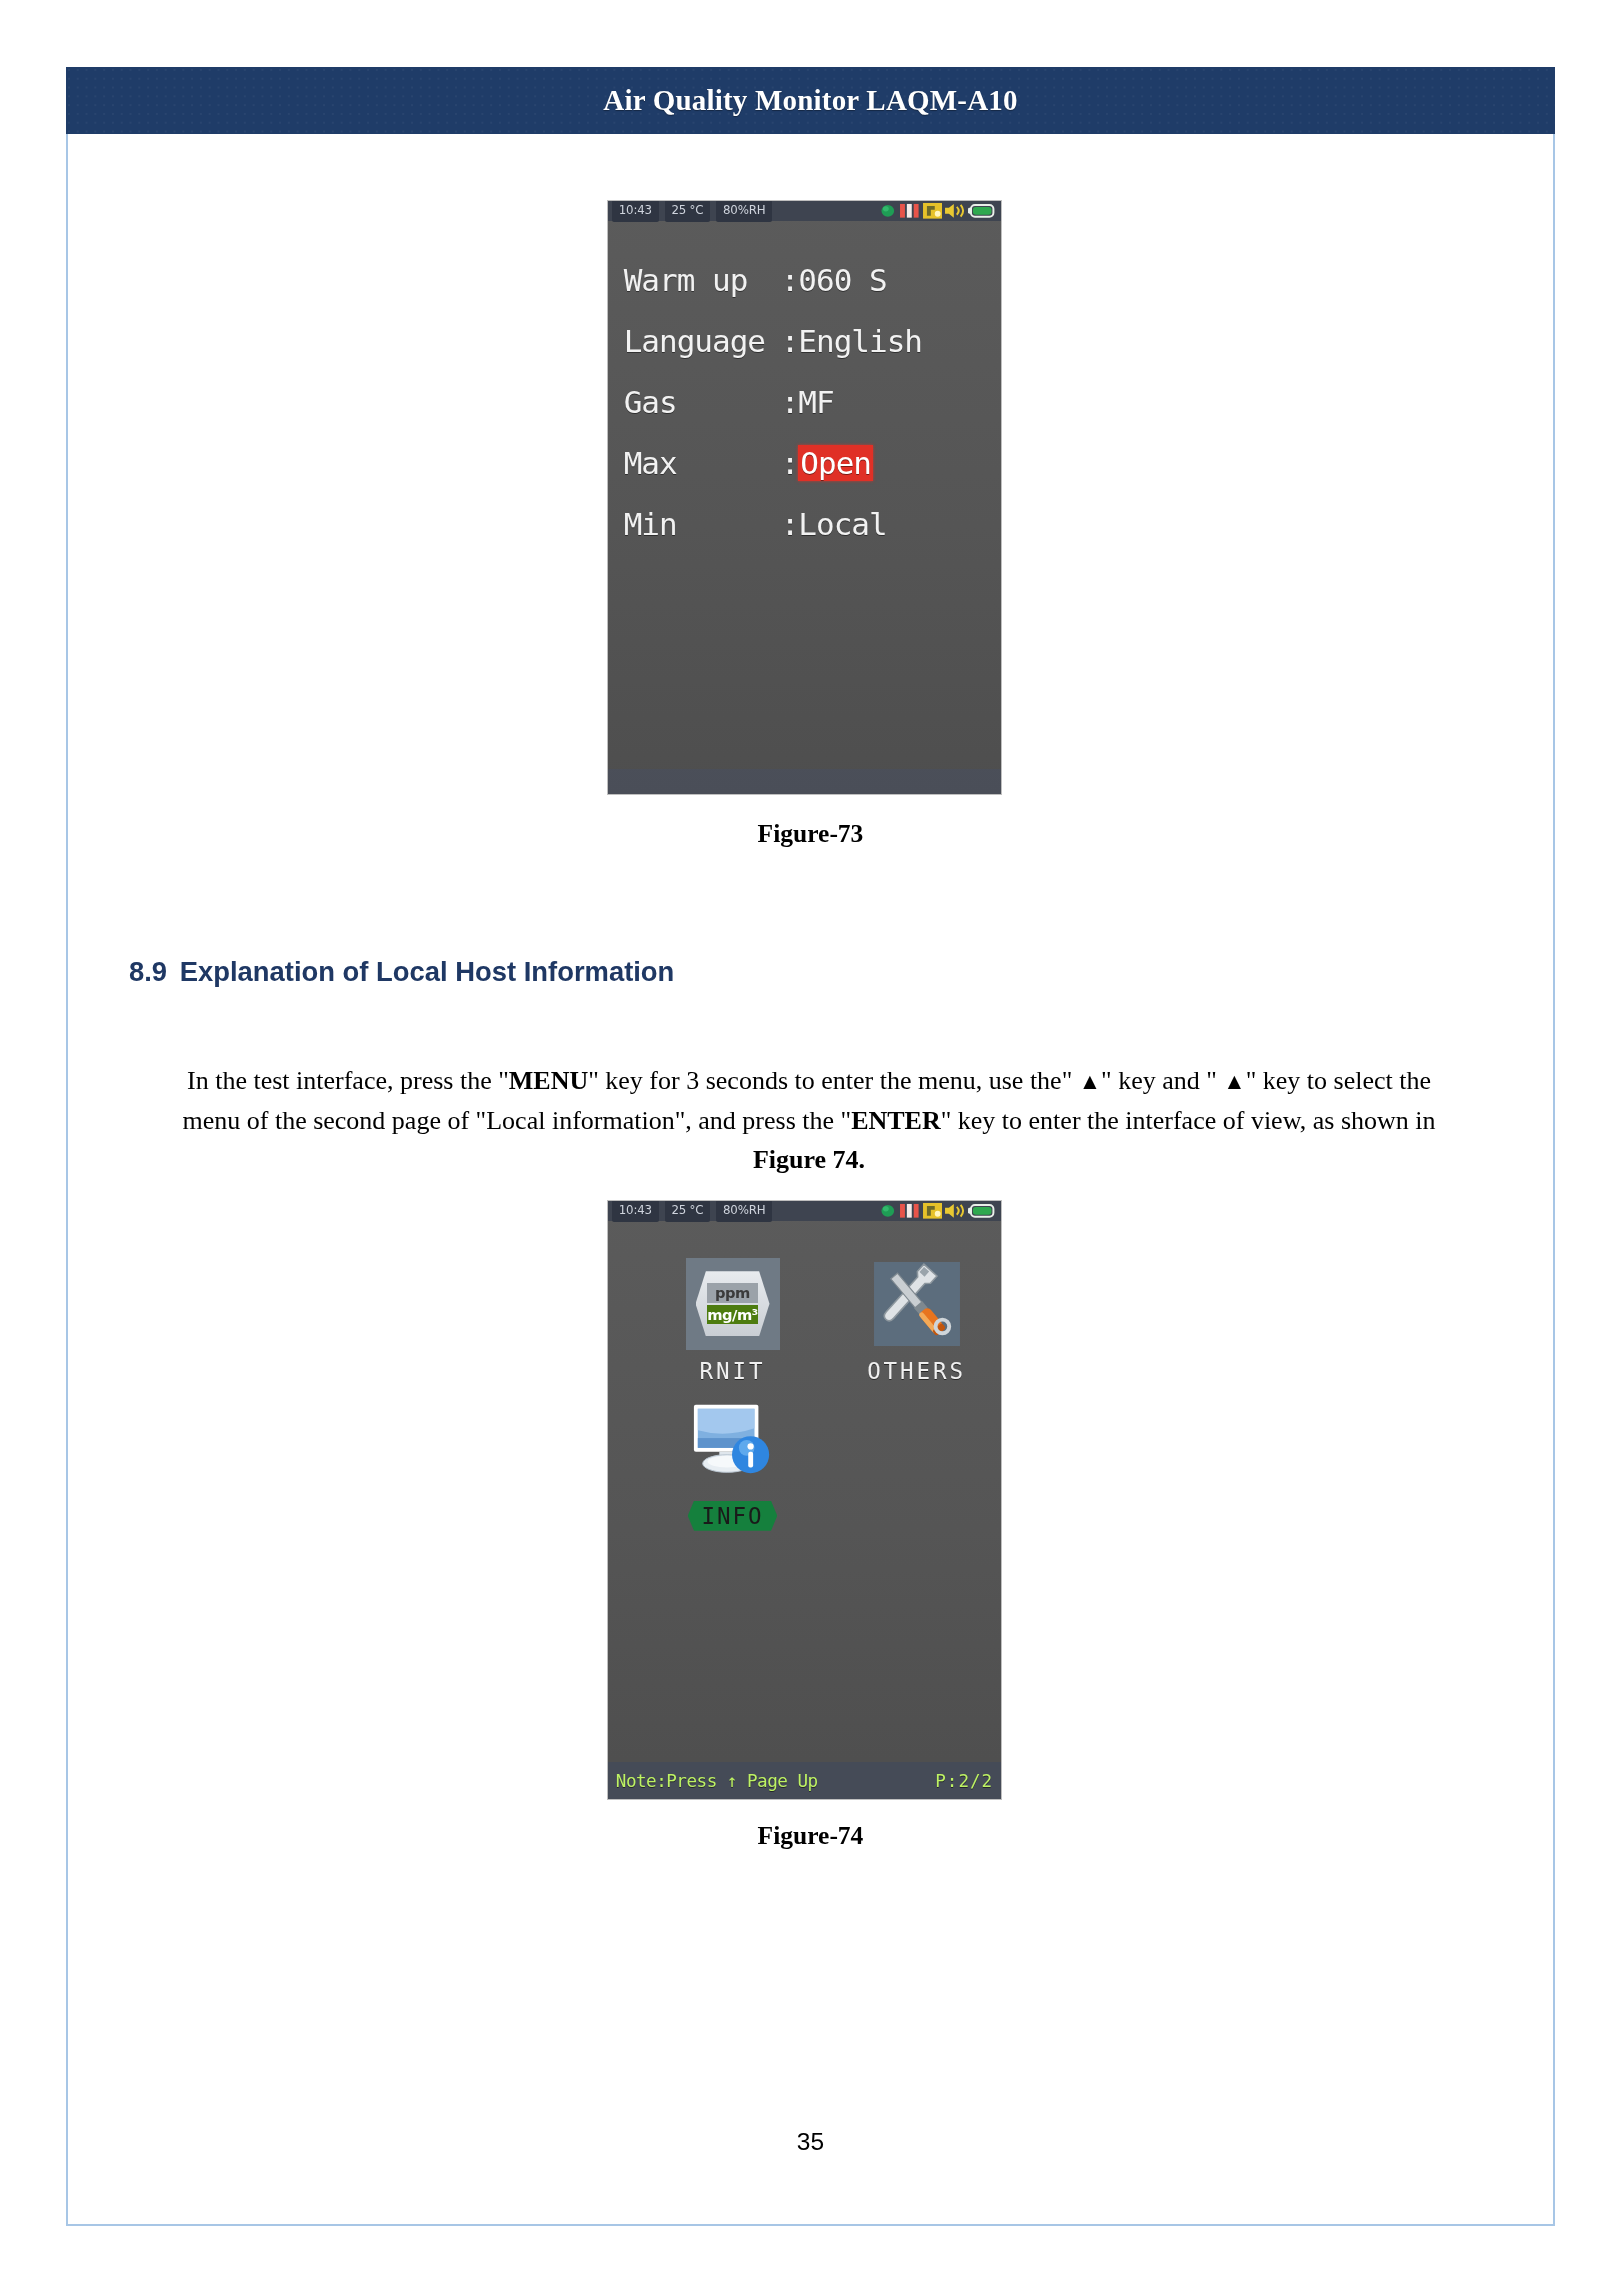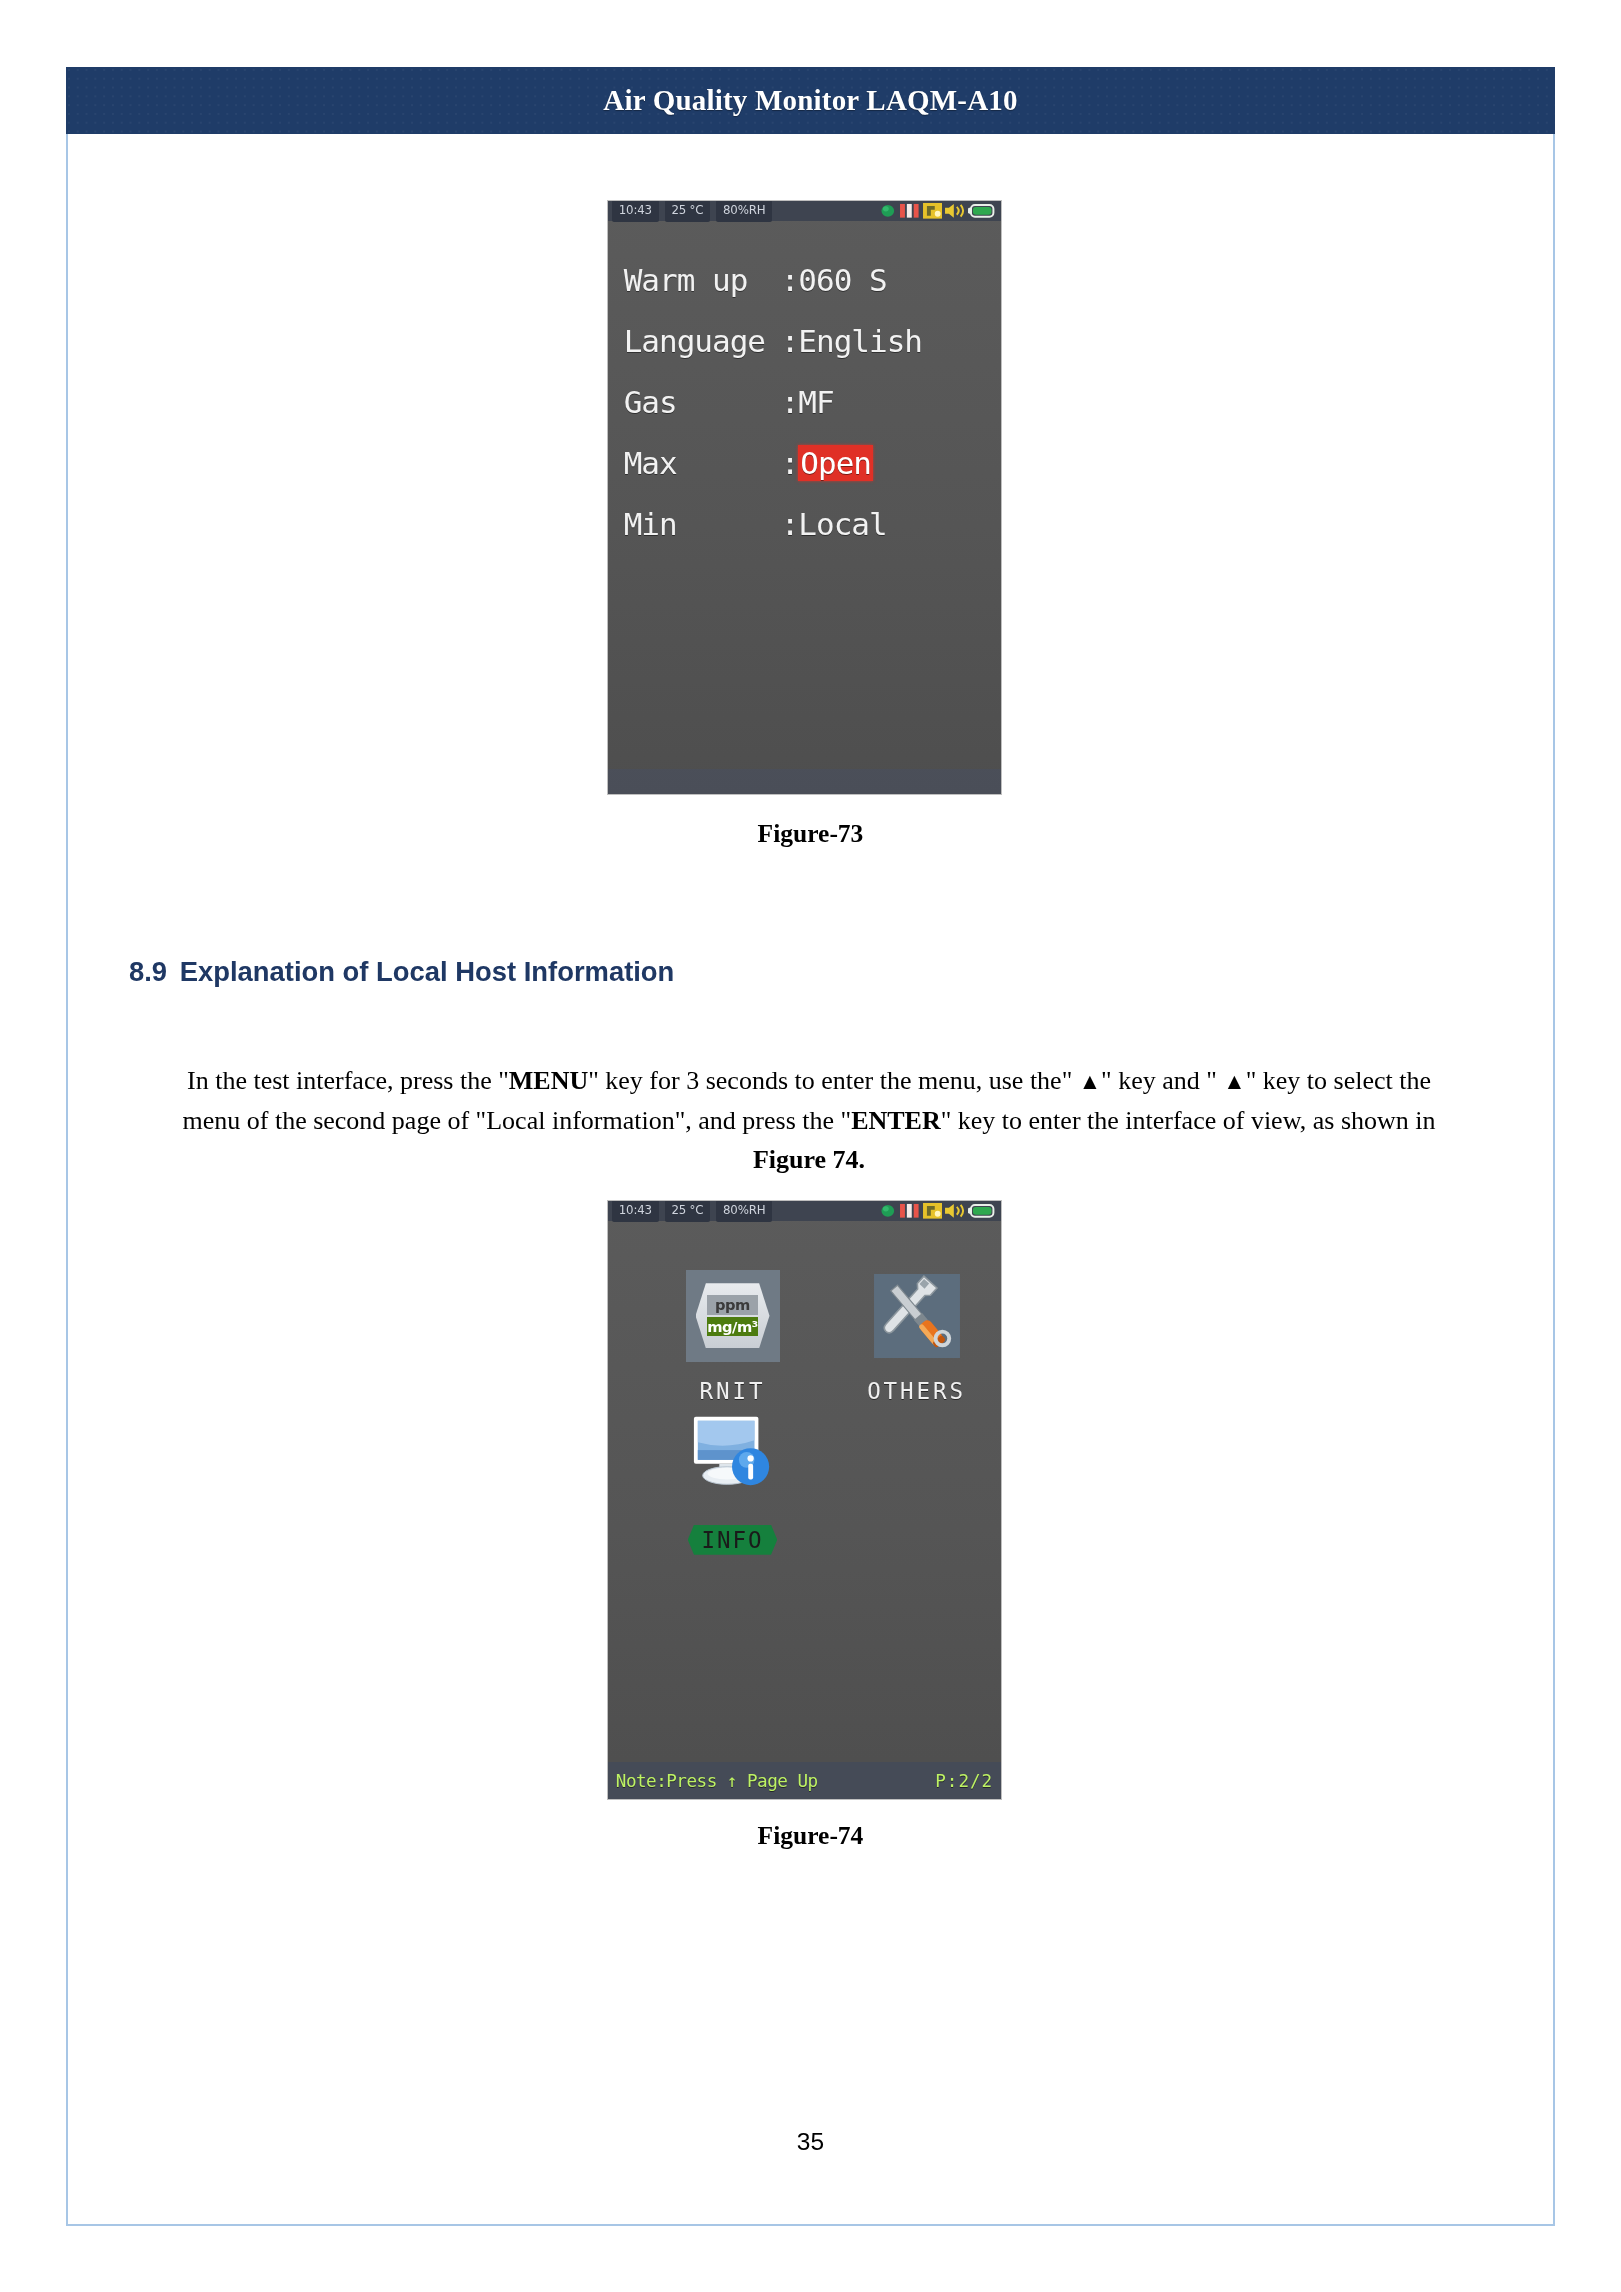--- a/index.html
+++ b/index.html
@@ -174,21 +174,21 @@
     width: 147px;
     text-align: center;
   }
   .cell-rnit   { left: 51px;  top: 13.7px; }
   .cell-others { left: 235px; top: 13.7px; }
   .cell-info   { left: 51px;  top: 152px; }
 
   .icon-tile {
     width: 94px;
     height: 92px;
-    margin: 16px auto;
+    margin: 4px auto;
     display: flex;
     align-items: center;
     justify-content: center;
     position: relative;
   }
   .icon-tile.plated { background: #6f7a85; }
 
   .icon-caption {
     margin-top: 8.8px;
     color: #f0f0f0;

